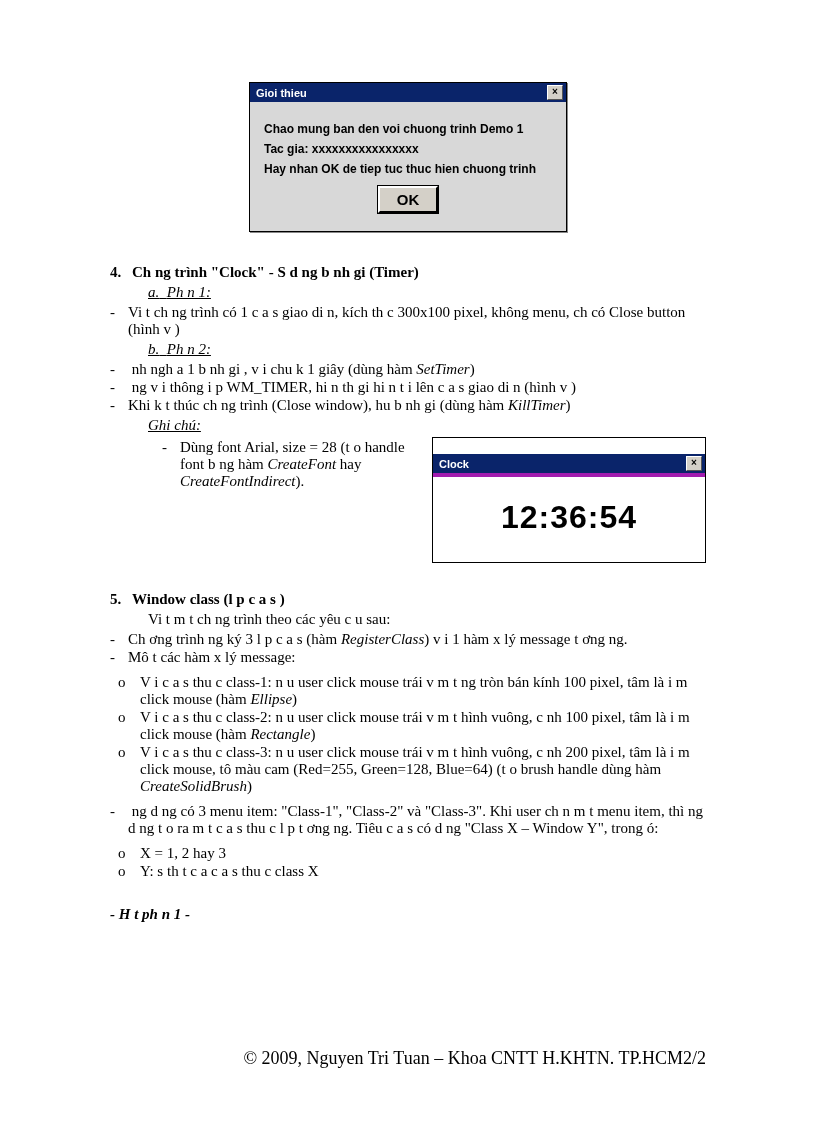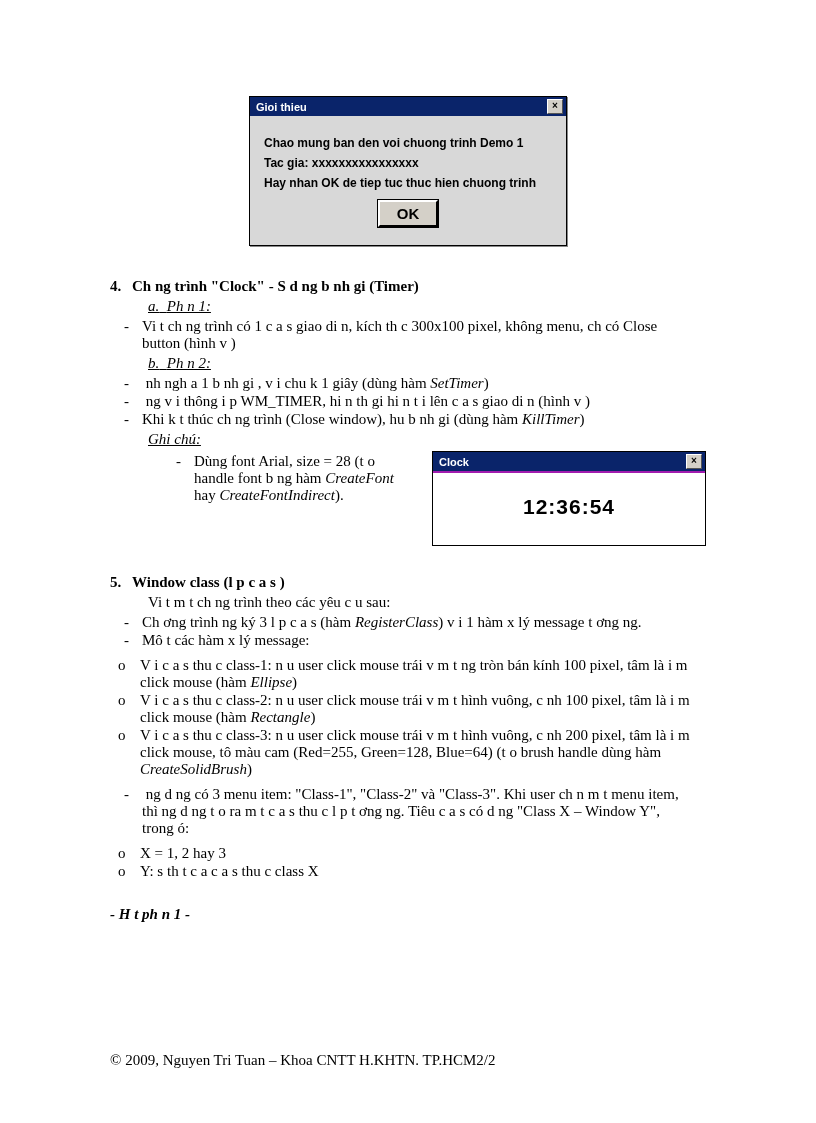--- a/index.html
+++ b/index.html
@@ -13,21 +13,21 @@
     color: #000;
     background: #fff;
     position: relative;
   }
   .page {
     padding: 80px 110px 60px 110px;
     box-sizing: border-box;
   }
   .dialog1 {
     width: 316px;
-    margin: 16px auto 32px auto;
+    margin: 2px auto 32px auto;
     border: 1px solid #000;
     background: #d8d8d8;
     box-shadow: 1px 1px 0 #888;
   }
   .titlebar {
     display: flex;
     align-items: center;
     justify-content: space-between;
     background: #0a246a;
     color: #fff;
@@ -71,52 +71,52 @@
     border-right-color: #555;
     border-bottom-color: #555;
     outline: 1px solid #000;
   }
   .section-head { font-weight: bold; margin-top: 20px; }
   .indent1 { margin-left: 38px; }
   .indent2 { margin-left: 52px; }
   .indent3 { margin-left: 86px; }
   .num { display: inline-block; width: 22px; font-weight: bold; }
   .underline-ital { text-decoration: underline; font-style: italic; }
-  .dash-list { list-style: none; padding: 0; margin: 2px 14px; }
+  .dash-list { list-style: none; padding: 0; margin: 2px 0; }
   .dash-list li { padding-left: 18px; text-indent: -18px; margin: 1px 0; }
   .dash-list li::before { content: "-"; display: inline-block; width: 18px; text-indent: 0; }
   .circle-list { list-style: none; padding: 0; margin: 8px; }
   .circle-list li { padding-left: 22px; text-indent: -22px; margin: 1px 0; }
   .circle-list li::before { content: "o"; display: inline-block; width: 22px; text-indent: 0; }
   em.fn { font-style: italic; }
   .clock-row { display: flex; align-items: flex-start; gap: 18px; }
   .clock-note { flex: 1; }
   .clock-win {
     width: 272px;
     border: 1px solid #000;
     background: #fff;
   }
-  .clock-win .titlebar { border-bottom: 2px solid #a21caf; }
+  .clock-win .titlebar { border-bottom: 4px solid #a21caf; margin-top: 16px; }
   .clock-time {
     font-family: Arial, Helvetica, sans-serif;
-    font-size: 21px;
+    font-size: 32px;
     font-weight: bold;
     text-align: center;
     padding: 22px 0 26px 0;
     letter-spacing: 1px;
   }
   .end-note { font-style: italic; font-weight: bold; margin-top: 26px; }
   .footer {
     position: absolute;
     bottom: 54px;
     left: 110px;
     right: 110px;
     display: flex;
-    justify-content: flex-start;
-    font-size: 15px;
+    justify-content: flex-end;
+    font-size: 18px;
   }
   p { margin: 3px 0; }
 </style>
 </head>
 <body>
 
 <div class="page">
 
   <div class="dialog1">
     <div class="titlebar">

